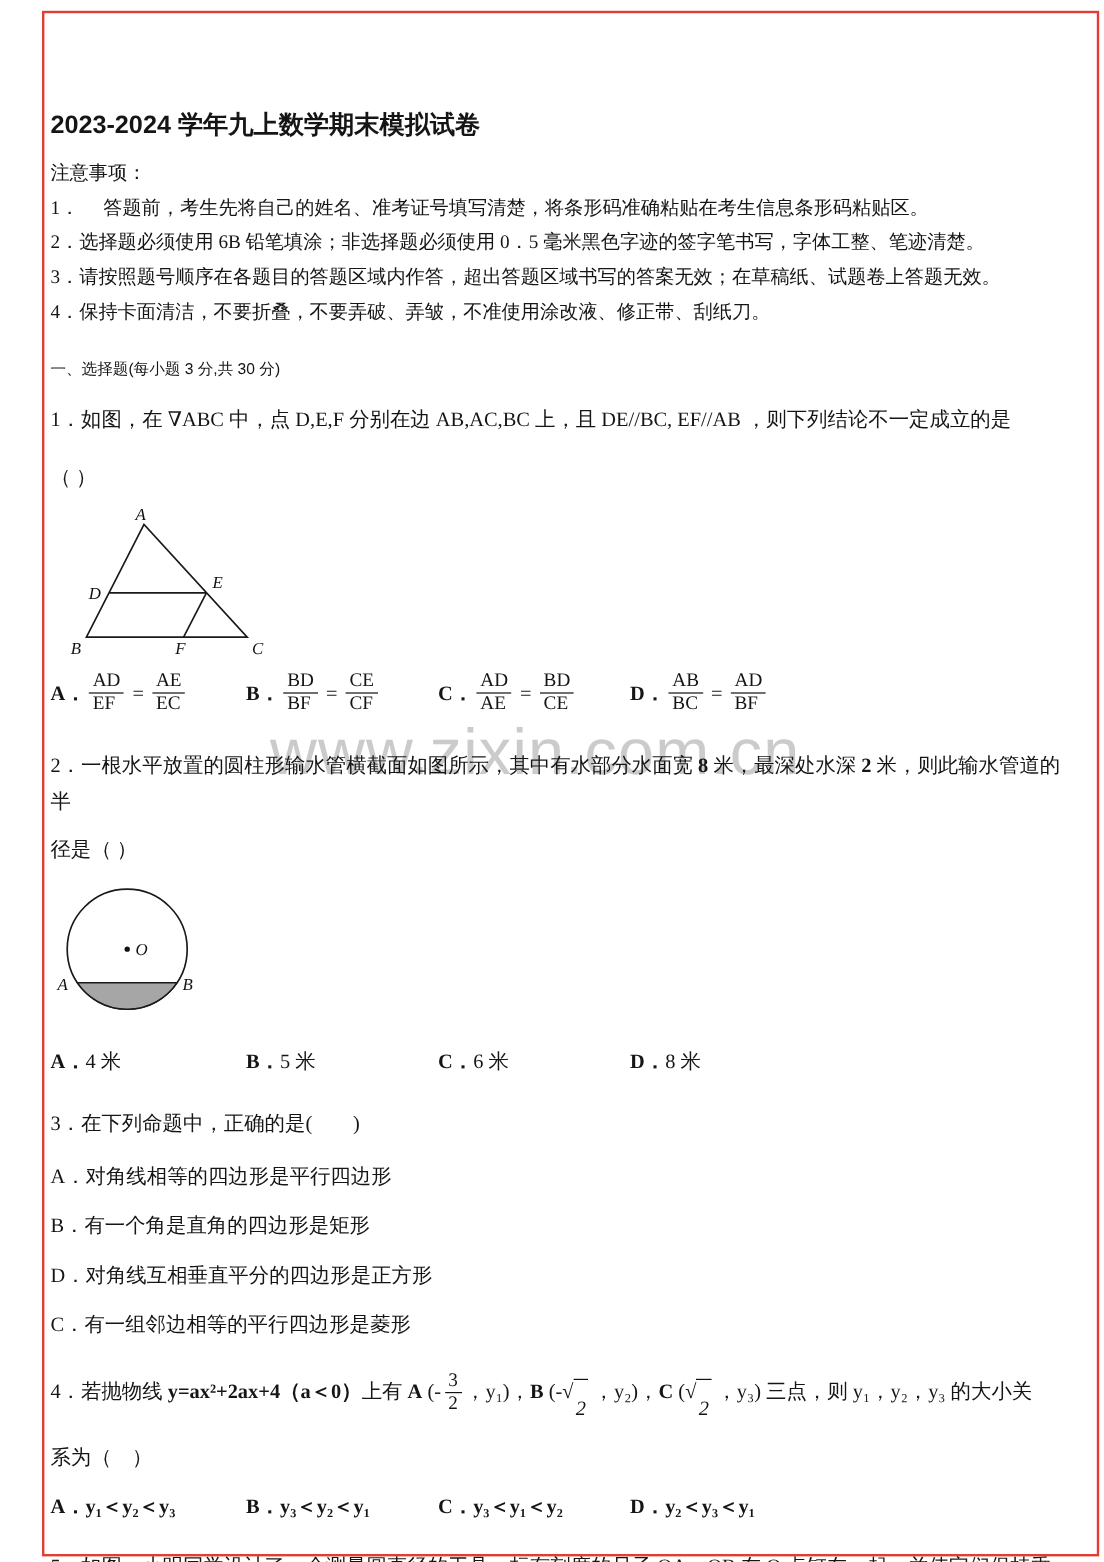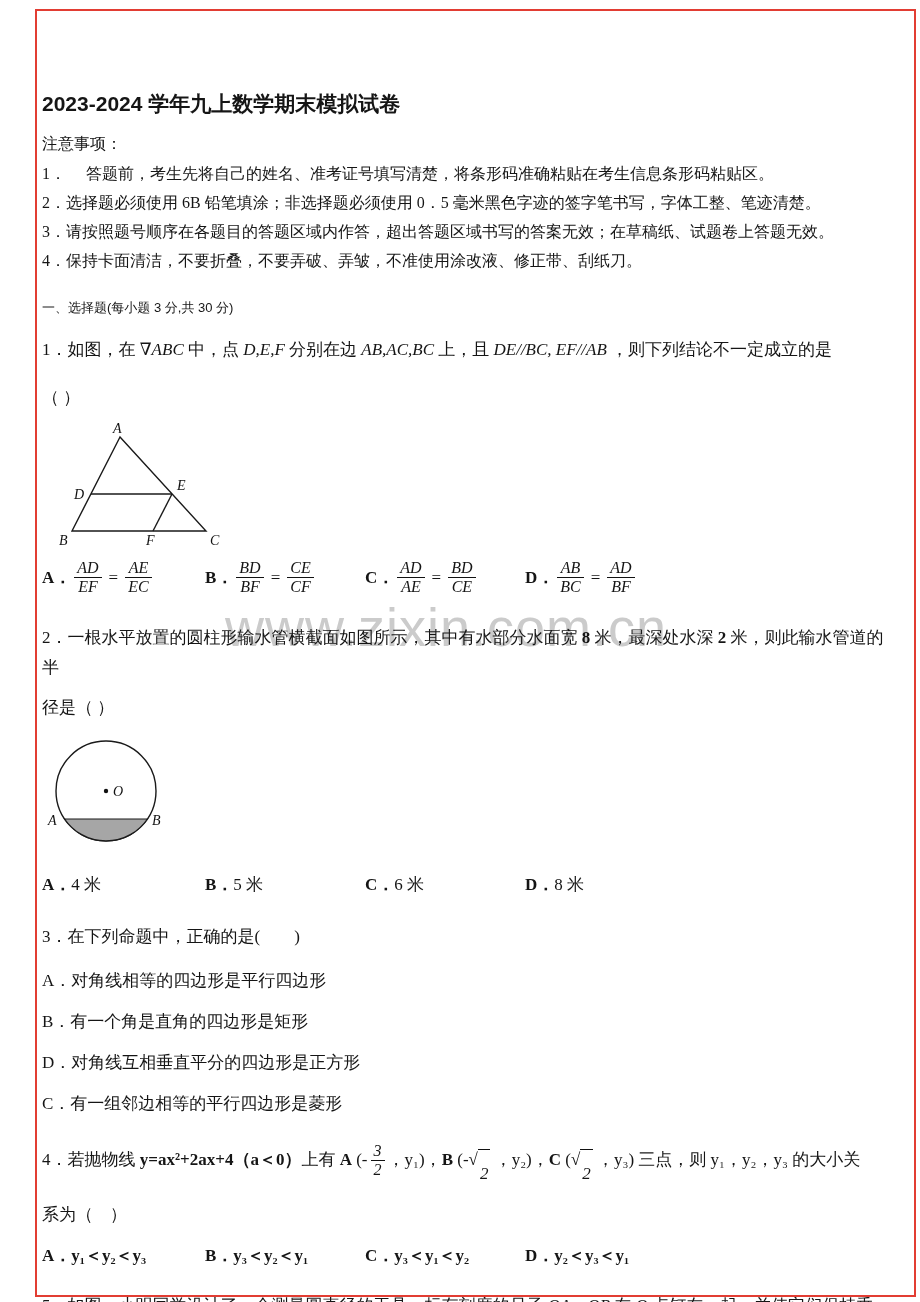--- a/index.html
+++ b/index.html
@@ -12,35 +12,35 @@
   .content{position:absolute;left:42px;top:90px;width:846px;z-index:1}
   .title{font-family:"Liberation Sans",sans-serif;font-size:21px;font-weight:700;
        text-align:left;margin:0 0 16px 0}
   .notes-header{font-size:16px;margin-bottom:4px}
   .note{font-size:16px;line-height:29px}
   .section-heading{margin-top:24px;font-family:"Liberation Sans",sans-serif;font-weight:400;font-size:13px}
   .stem{font-size:17px;line-height:30px;margin-top:18px}
   .stem.tall{line-height:48px;margin-top:20px}
   .paren-line{margin-top:18px}
   .sg-cn{font-style:normal}
-  .sg-it{font-style:italic}
+  .sg-it{}
   .sg-b{font-weight:700}
   .figure{position:relative}
   .triangle-wrap{margin:10px 0 0 16px;height:124px}
   .circle-wrap{margin:12px 0 0 2px;height:116px}
   svg text{font-family:"Liberation Serif",serif;font-style:italic;font-size:14px;fill:#111}
   .options-row{display:flex;margin-top:22px;font-size:17px}
   .options-row .opt{width:160px}
   .options-row .opt.first{width:163px}
   .options-row .opt.last{width:auto}
   .opt .lbl{font-weight:700;font-style:normal}
   .frac-row{margin-top:12px;align-items:center}
   .frac-row .opt{display:inline-flex;align-items:center}
-  .frac{display:inline-flex;flex-direction:column;text-align:center;vertical-align:middle;
-       font-style:italic;line-height:1.15;font-size:16px;margin:0 3px}
+  .frac{display:inline-flex;flex-direction:column;text-align:left;vertical-align:middle;
+       line-height:1.15;font-size:16px;margin:0 3px}
   .frac .num{border-bottom:1px solid #111;padding:0 3px}
   .frac .den{padding:0 3px}
   .eq{margin:0 4px}
   .sqrt{display:inline-flex;align-items:flex-start;font-style:normal}
   .sqrt .rad{line-height:1.25}
   .sqrt .radicand{border-top:1px solid #111;padding:0 2px;font-style:italic}
   .q3-option{font-size:17px;margin-top:17px;line-height:24px}
   .bold-opts .opt{font-weight:700}
 </style>
 </head>

